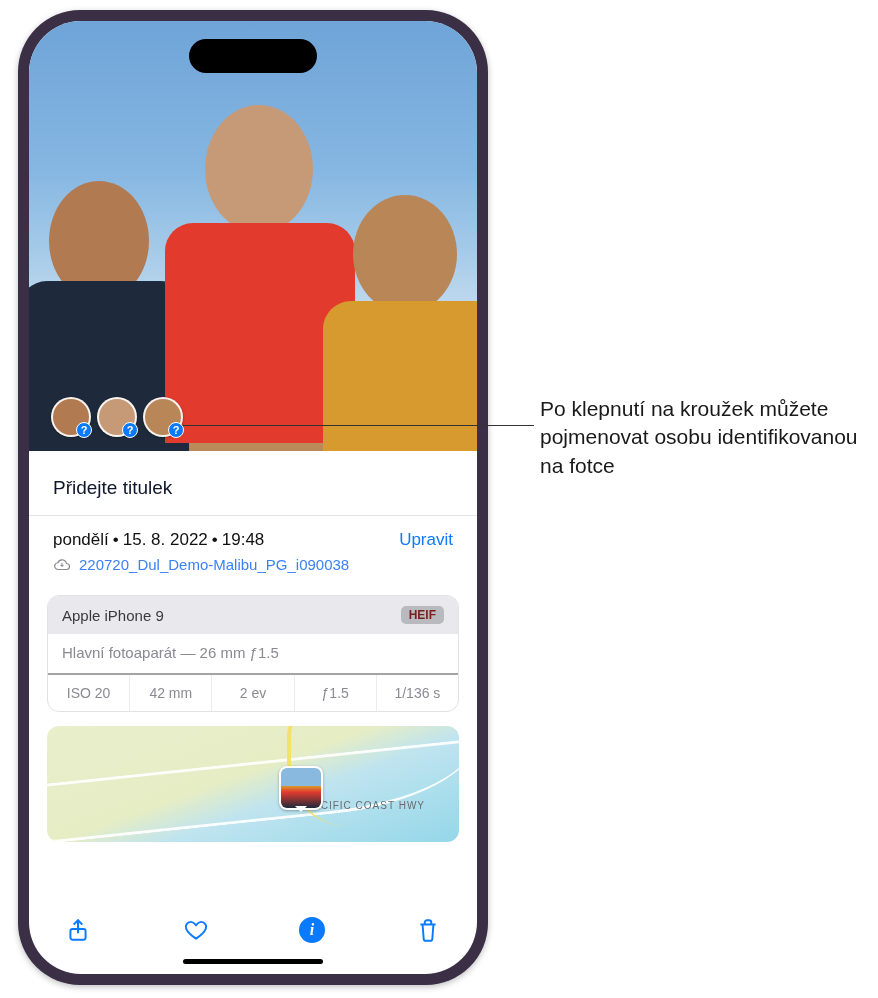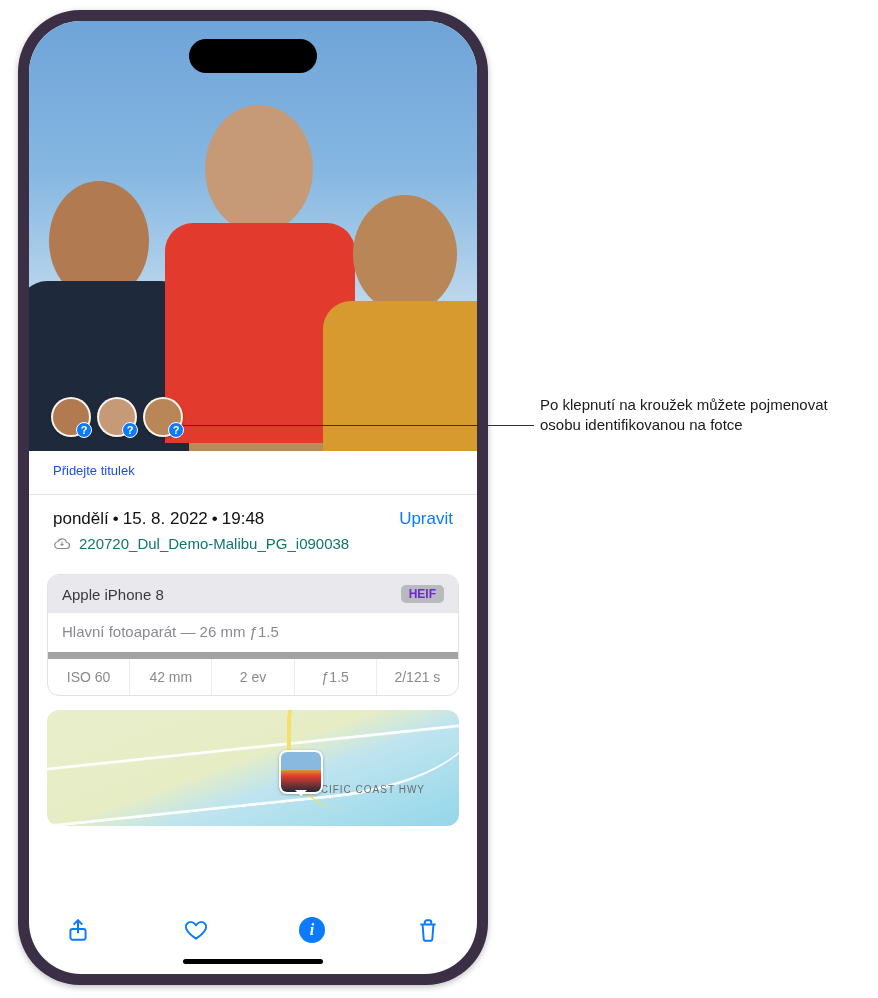--- a/index.html
+++ b/index.html
@@ -85,52 +85,52 @@
   .fb2 { background:#c79a77; }
   .fb3 { background:#b98657; }
   .face-badge .q {
     position:absolute; right:-3px; bottom:-3px;
     width:16px; height:16px; border-radius:50%;
     background:#0a7aff; color:#fff; font-size:11px; font-weight:700;
     display:flex; align-items:center; justify-content:center;
     border:1.5px solid #fff;
   }
   .caption-row {
-    padding: 12px 24px 16px;
-    font-size: 13px;
-    color: #1d4ed8;
+    padding: 26px 24px 16px;
+    font-size: 19px;
+    color: #0f172a;
     border-bottom: 1px solid #e4e4e8;
   }
   .meta {
     padding: 14px 24px 12px;
   }
   .meta-top { display:flex; justify-content:space-between; align-items:flex-start; }
   .meta-line1 { font-size:17px; color:#111; }
   .bullet { margin:0 4px; }
   .edit-link { color:#0a7aff; font-size:17px; }
-  .meta-line2 { display:flex; align-items:center; gap:8px; color:#0f766e; font-size:15px; margin-top:6px; }
+  .meta-line2 { display:flex; align-items:center; gap:8px; color:#3b82f6; font-size:15px; margin-top:6px; }
   .cloud-icon { width:18px; height:14px; }
   .card {
     margin: 10px 18px 0;
     border:1px solid #e2e2e6;
     border-radius:12px;
     overflow:hidden;
     font-size:15px;
   }
   .card-head {
     background:#e9e9ed;
     padding:10px 14px;
     display:flex; justify-content:space-between; align-items:center;
     color:#3a3a3e;
   }
   .heif-badge {
-    background:#b9b9c0; color:#6d28d9; font-size:12px; font-weight:600;
+    background:#b9b9c0; color:#7f1d1d; font-size:12px; font-weight:600;
     padding:2px 8px; border-radius:5px;
   }
-  .card-body { padding:10px 14px 8px; color:#8a8a92; border-bottom:7px solid #a3a3a3; }
+  .card-body { padding:10px 14px 8px; color:#8a8a92; border-bottom:2px solid #a3a3a3; }
   .card-body .l1 { margin-bottom:4px; }
   .card-specs {
     display:flex; color:#8a8a92;
     font-size:14px;
   }
   .card-specs > div {
     flex:1; text-align:center; padding:10px 0;
     border-right:1px solid #ececef;
   }
   .card-specs > div:last-child { border-right:none; }
@@ -188,21 +188,21 @@
     top: 425px;
     width: 360px;
     height: 1px;
     border-top: 1px solid #333;
   }
   .callout-text {
     position:absolute;
     left: 540px;
     top: 395px;
     width: 330px;
-    font-size: 15px;
+    font-size: 21px;
     line-height: 1.35;
     color: #1a1a1a;
   }
 </style>
 </head>
 <body>
 
 <div class="phone">
   <div class="phone-inner">
     <div class="notch"></div>
@@ -250,32 +250,32 @@
         <svg class="cloud-icon" viewBox="0 0 24 18">
             <path d="M7 15h11a4 4 0 0 0 0-8 6 6 0 0 0-11.5-1A4.5 4.5 0 0 0 7 15z" fill="none" stroke="#8a8a92" stroke-width="1.6"></path>
             <path d="M12 6v5m0 0l-2-2m2 2l2-2" fill="none" stroke="#8a8a92" stroke-width="1.4"></path>
           </svg>
         <span>220720_Dul_Demo-Malibu_PG_i090038</span>
       </div>
     </div>
 
     <div class="card">
       <div class="card-head">
-        <span>Apple iPhone 8</span>
+        <span>Apple iPhone 9</span>
         <span class="heif-badge">HEIF</span>
       </div>
       <div class="card-body">
         <div class="l1">Hlavní fotoaparát — 26 mm ƒ1.5</div>
       </div>
       <div class="card-specs">
-        <div>ISO 60</div>
+        <div>ISO 20</div>
         <div>42 mm</div>
         <div>2 ev</div>
         <div>ƒ1.5</div>
-        <div>2/121 s</div>
+        <div>1/136 s</div>
       </div>
     </div>
 
     <div class="map">
       <div class="road"></div>
       <div class="road2"></div>
       <div class="hwy-label">PACIFIC COAST HWY</div>
       <div class="map-pin">
           <div class="map-pin-inner"></div>
         </div>

